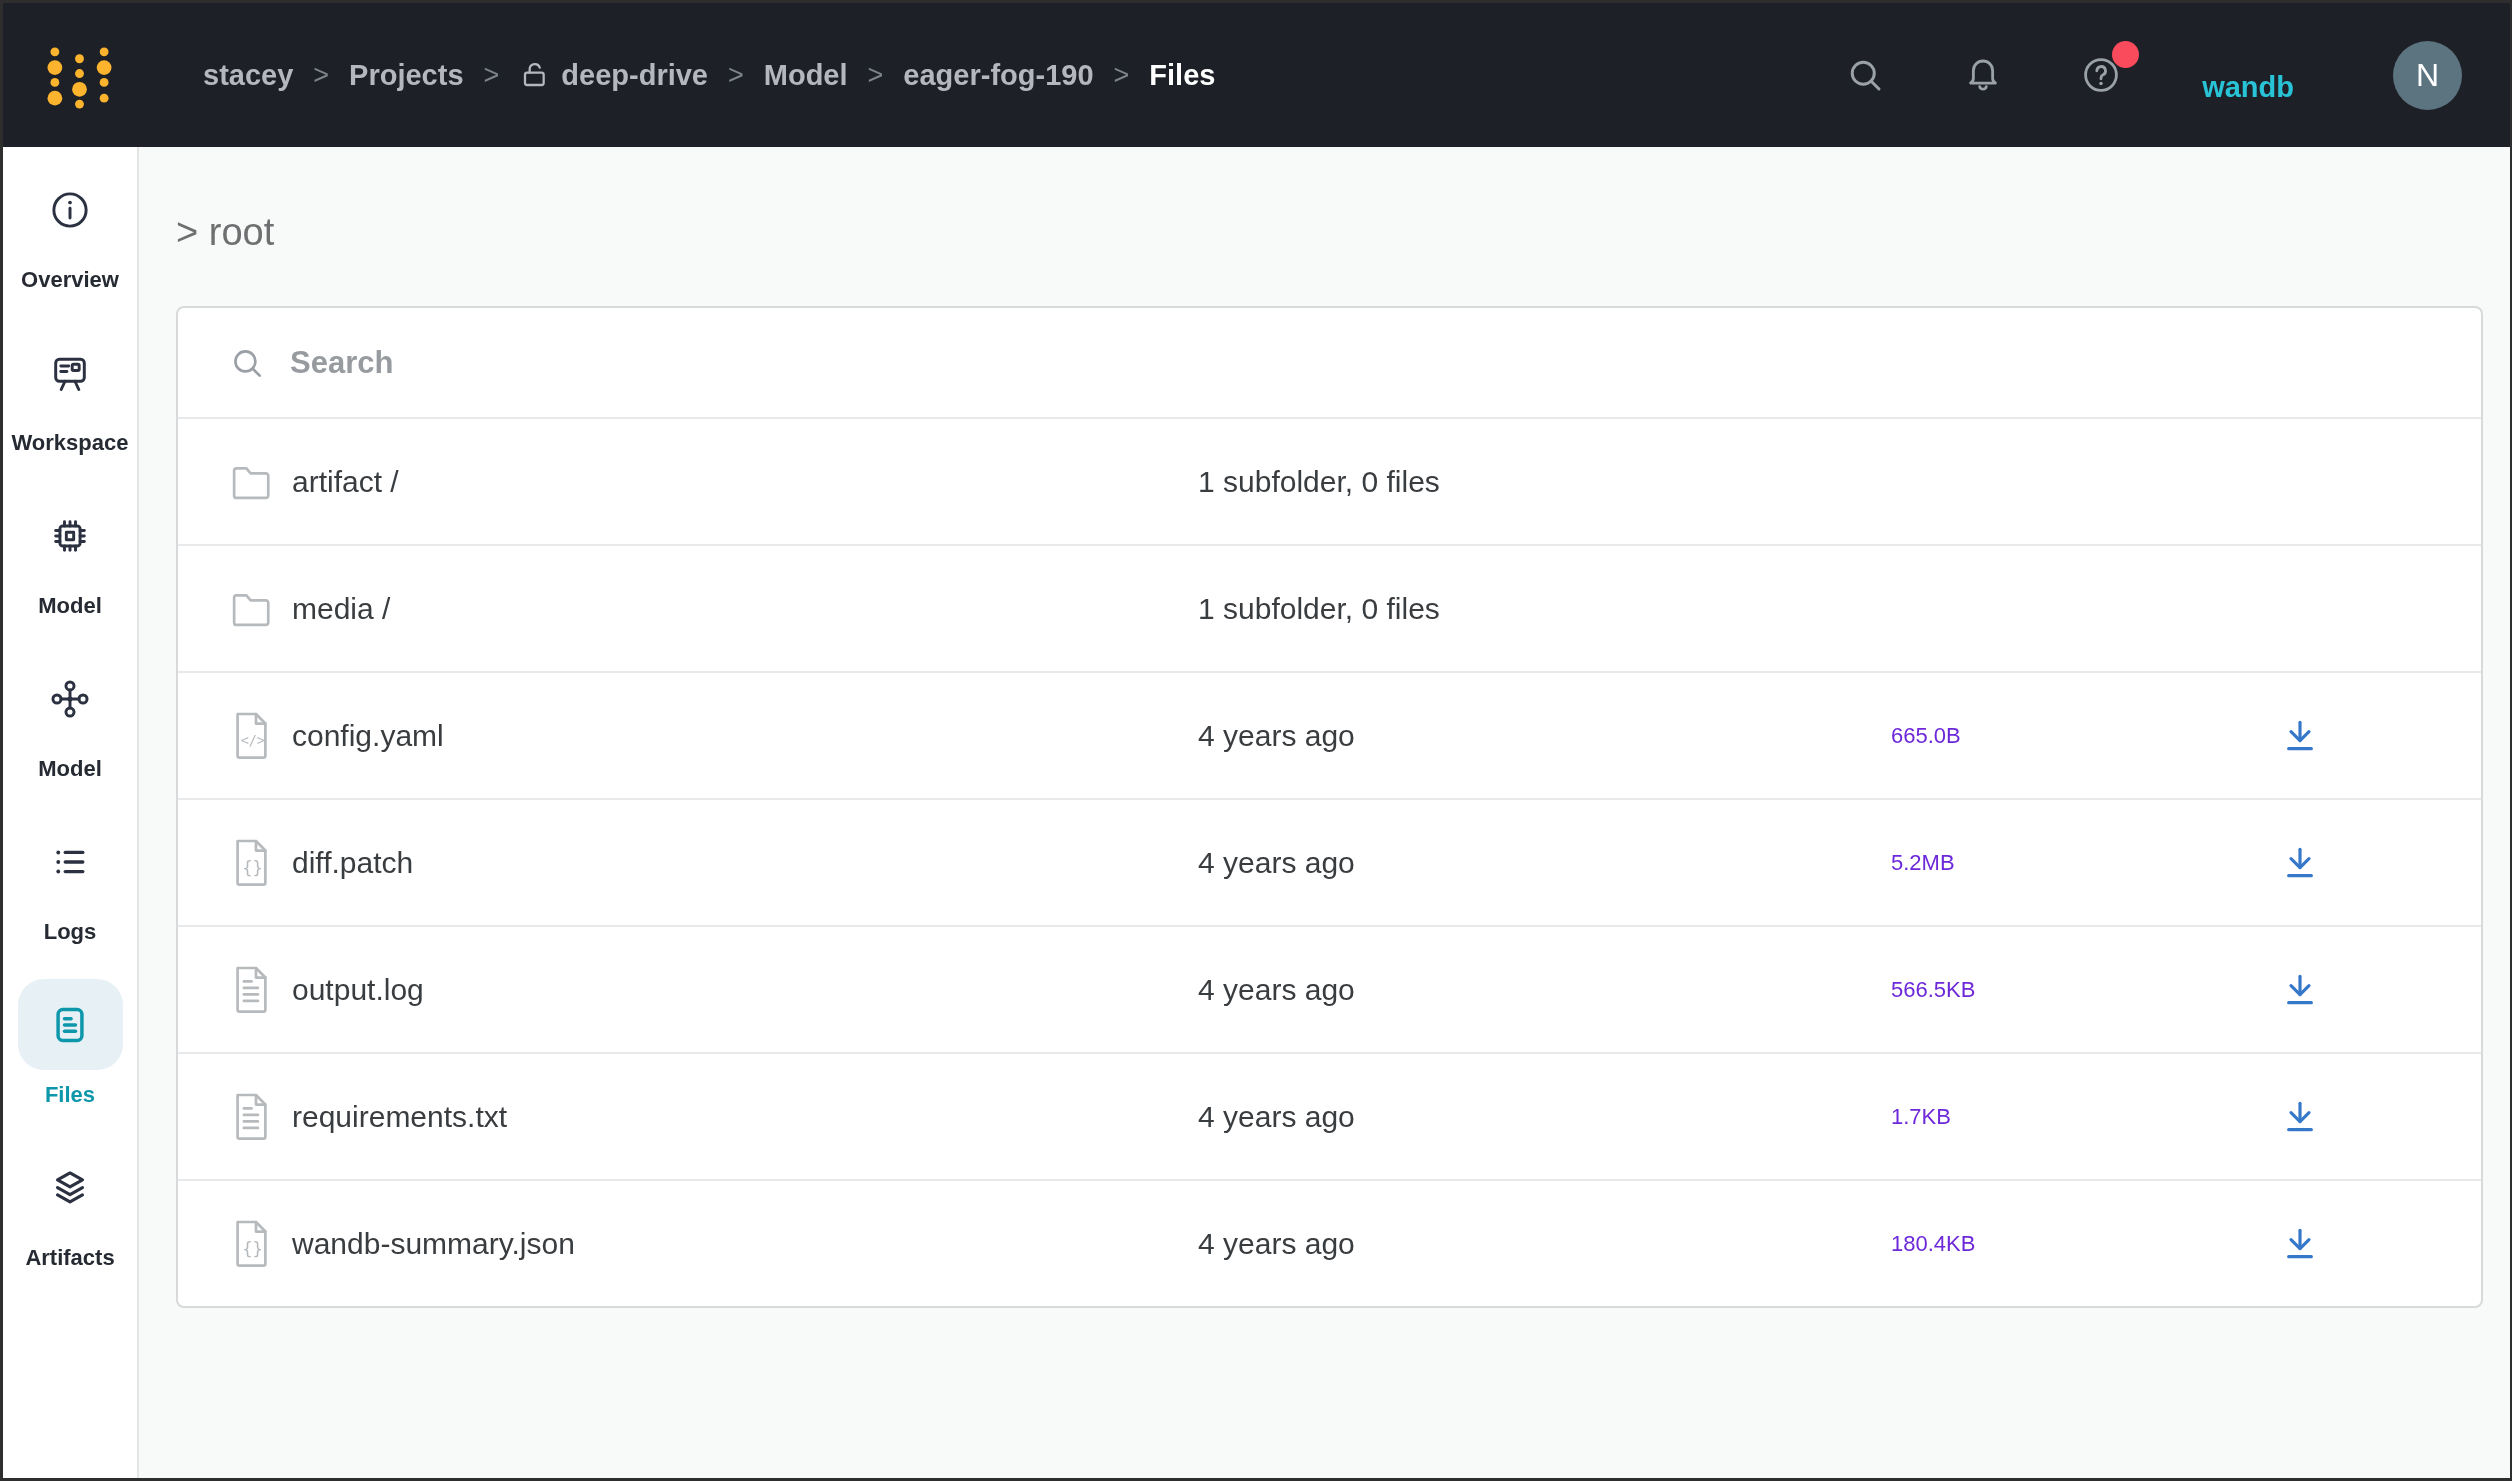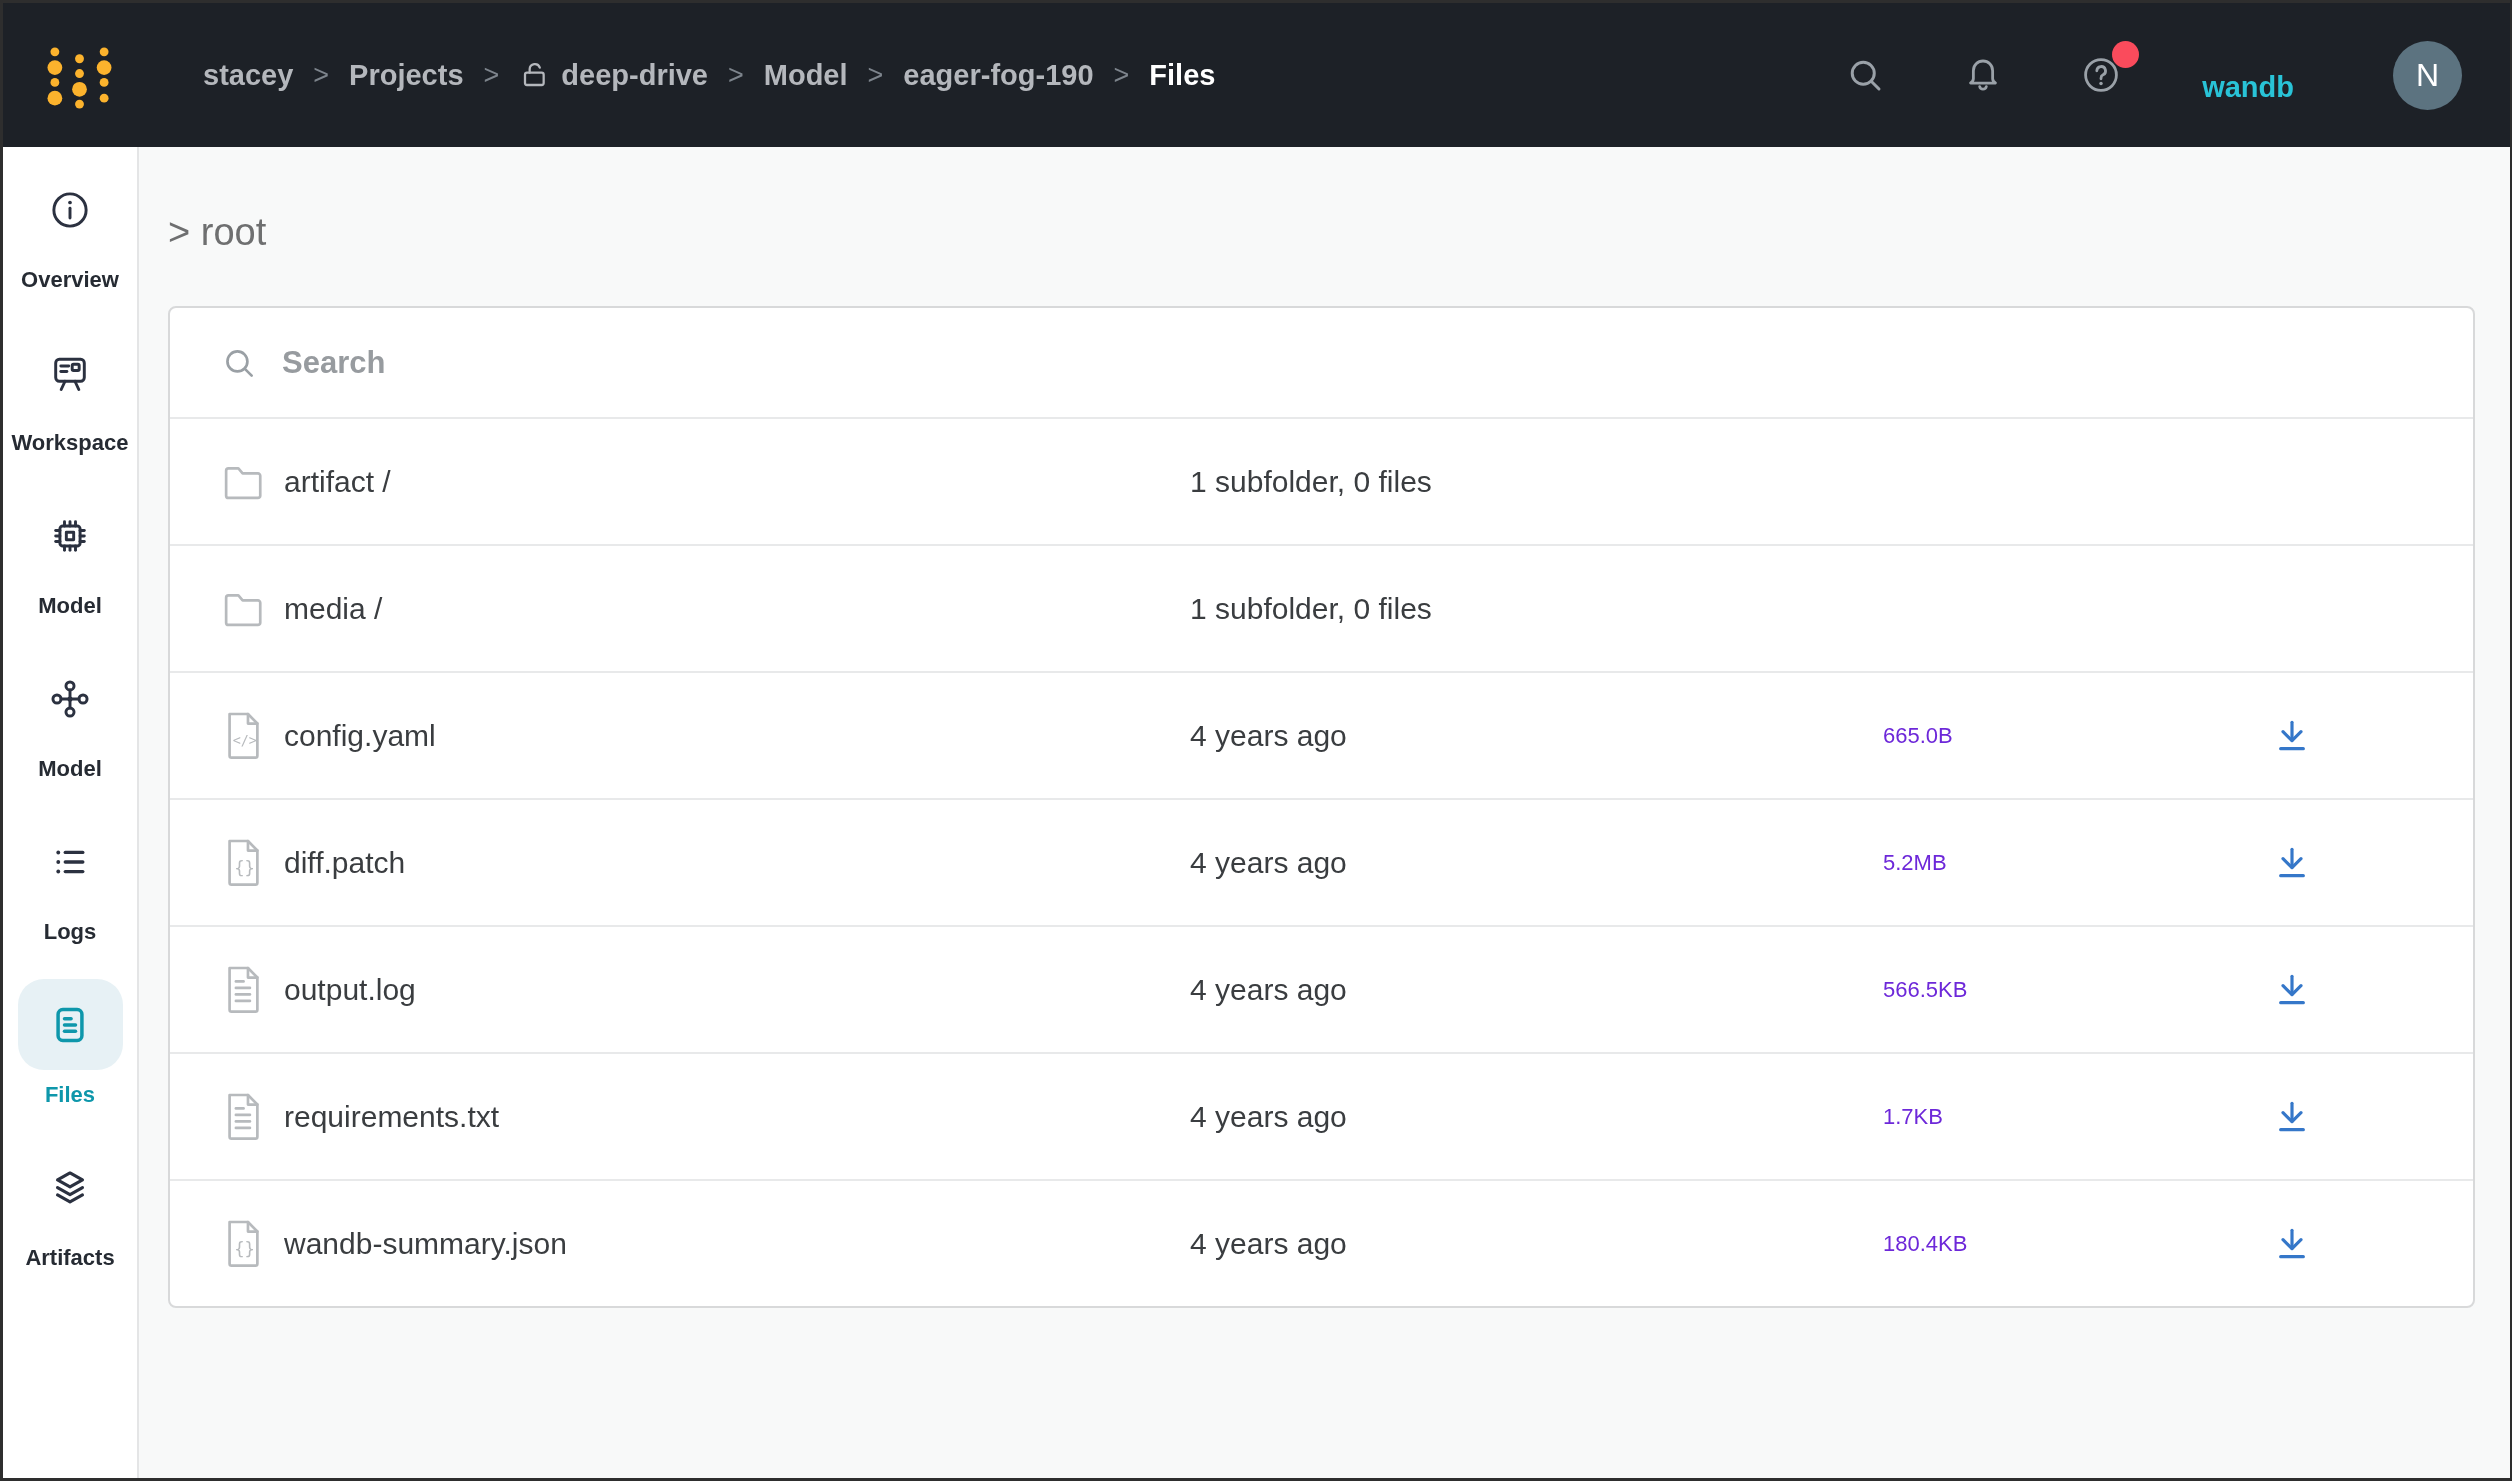--- a/index.html
+++ b/index.html
@@ -56,21 +56,21 @@
   }
   .sb-item{ height:163px; display:flex; flex-direction:column; align-items:center; justify-content:center; cursor:pointer; }
   .sb-pill{ width:105px; height:91px; border-radius:26px; display:flex; align-items:center; justify-content:center; }
   .sb-item.active .sb-pill{ background:var(--accent-teal-bg,#e7f1f5); }
   .sb-icon{ width:44px; height:44px; color:#2b3140; }
   .sb-icon svg{ width:44px; height:44px; display:block; }
   .sb-label{ margin-top:12px; font-size:22px; font-weight:600; color:#262b33; text-align:center; }
   .sb-item.active .sb-icon{ color:var(--accent-teal,#0e97ab); }
   .sb-item.active .sb-label{ color:var(--accent-teal,#0e97ab); }
 
-  .content{ flex:1; padding-left:29px; overflow:hidden; }
+  .content{ flex:1; padding-left:37px; overflow:hidden; }
   .path-heading{ margin-top:63px; font-size:38px; font-weight:400; color:#6e6f70; line-height:44px; }
 
   .card{
     margin-top:52px;
     width:2307px;
     background:#ffffff;
     border:2px solid #d8d9da;
     border-radius:8px;
     overflow:hidden;
   }

